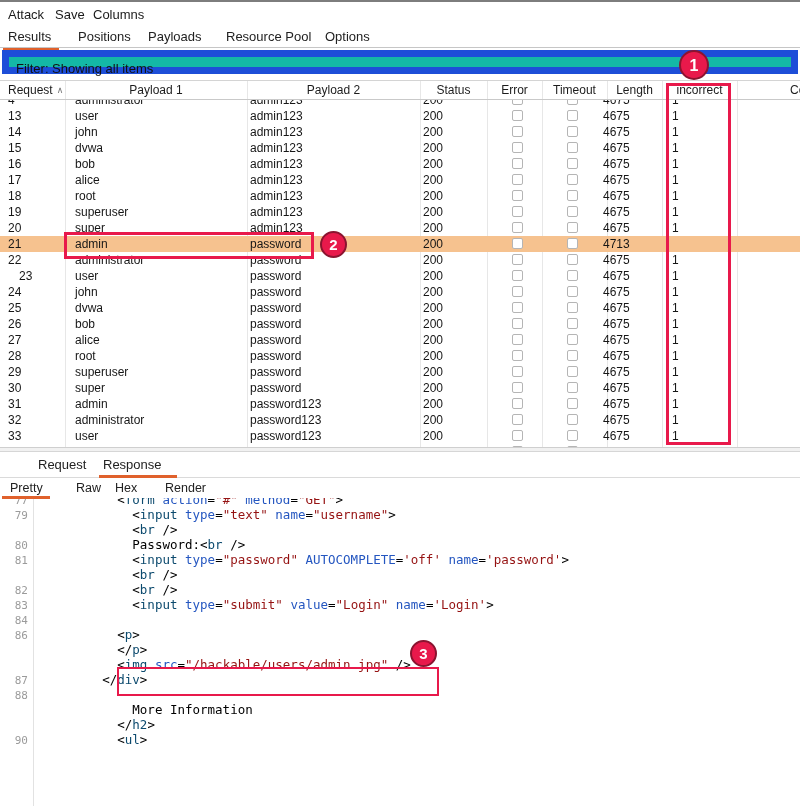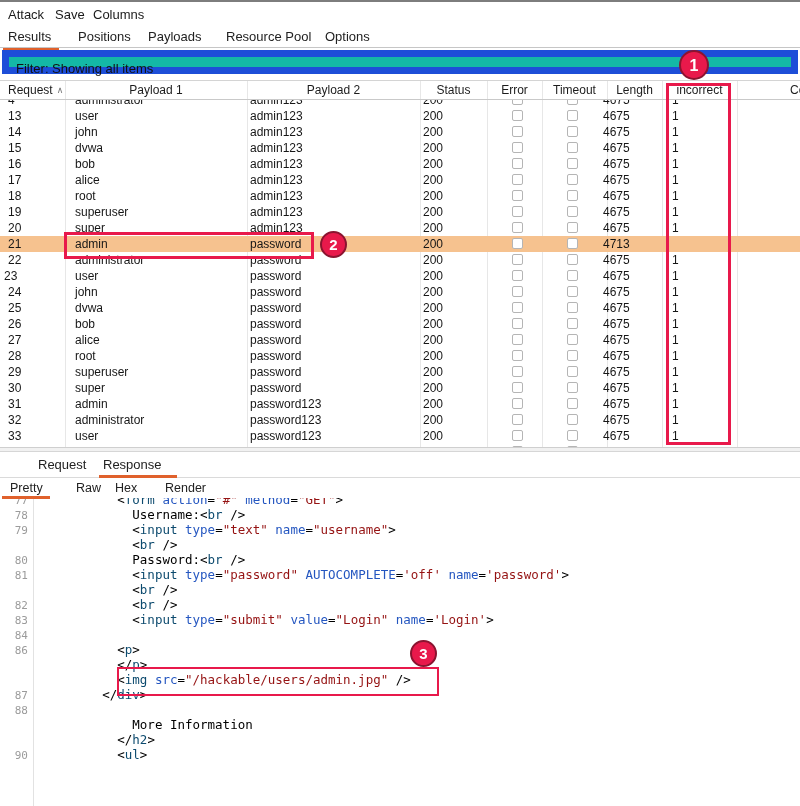--- a/index.html
+++ b/index.html
@@ -210,21 +210,21 @@
           <span class="tc" style="left: 8px;">22</span>
           <span class="tc" style="left: 75px;">administrator</span>
           <span class="tc" style="left: 250px;">password</span>
           <span class="tc" style="left: 423px;">200</span>
           <span class="cb" style="left: 512px;"></span>
           <span class="cb" style="left: 567px;"></span>
           <span class="tc" style="left: 603px;">4675</span>
           <span class="tc" style="left: 672px;">1</span>
         </div>
         <div class="trow">
-          <span class="tc" style="left: 4px;">23</span>
+          <span class="tc" style="left: 19px;">23</span>
           <span class="tc" style="left: 75px;">user</span>
           <span class="tc" style="left: 250px;">password</span>
           <span class="tc" style="left: 423px;">200</span>
           <span class="cb" style="left: 512px;"></span>
           <span class="cb" style="left: 567px;"></span>
           <span class="tc" style="left: 603px;">4675</span>
           <span class="tc" style="left: 672px;">1</span>
         </div>
         <div class="trow">
           <span class="tc" style="left: 8px;">24</span>
@@ -361,21 +361,20 @@
     <div class="underline" style="left: 2px; width: 48px;"></div>
     <span class="tab" style="left: 76px;">Raw</span>
     <span class="tab" style="left: 115px;">Hex</span>
     <span class="tab" style="left: 165px;">Render</span>
   </div>
 
 <div class="code">
   <div class="gutterline"></div>
   <div id="codelines">
       <div class="cl"><span class="num">77</span><span class="tk-t">          &lt;</span><span class="tk-g">form</span><span class="tk-t"> </span><span class="tk-a">action</span><span class="tk-t">=</span><span class="tk-v">"#"</span><span class="tk-t"> </span><span class="tk-a">method</span><span class="tk-t">=</span><span class="tk-v">"GET"</span><span class="tk-t">&gt;</span></div>
-      <div class="cl"><span class="num">78</span><span class="tk-t">            Username:&lt;</span><span class="tk-g">br</span><span class="tk-t"> /&gt;</span></div>
       <div class="cl"><span class="num">79</span><span class="tk-t">            &lt;</span><span class="tk-g">input</span><span class="tk-t"> </span><span class="tk-a">type</span><span class="tk-t">=</span><span class="tk-v">"text"</span><span class="tk-t"> </span><span class="tk-a">name</span><span class="tk-t">=</span><span class="tk-v">"username"</span><span class="tk-t">&gt;</span></div>
       <div class="cl"><span class="num"></span><span class="tk-t">            &lt;</span><span class="tk-g">br</span><span class="tk-t"> /&gt;</span></div>
       <div class="cl"><span class="num">80</span><span class="tk-t">            Password:&lt;</span><span class="tk-g">br</span><span class="tk-t"> /&gt;</span></div>
       <div class="cl"><span class="num">81</span><span class="tk-t">            &lt;</span><span class="tk-g">input</span><span class="tk-t"> </span><span class="tk-a">type</span><span class="tk-t">=</span><span class="tk-v">"password"</span><span class="tk-t"> </span><span class="tk-a">AUTOCOMPLETE</span><span class="tk-t">=</span><span class="tk-v">'off'</span><span class="tk-t"> </span><span class="tk-a">name</span><span class="tk-t">=</span><span class="tk-v">'password'</span><span class="tk-t">&gt;</span></div>
       <div class="cl"><span class="num"></span><span class="tk-t">            &lt;</span><span class="tk-g">br</span><span class="tk-t"> /&gt;</span></div>
       <div class="cl"><span class="num">82</span><span class="tk-t">            &lt;</span><span class="tk-g">br</span><span class="tk-t"> /&gt;</span></div>
       <div class="cl"><span class="num">83</span><span class="tk-t">            &lt;</span><span class="tk-g">input</span><span class="tk-t"> </span><span class="tk-a">type</span><span class="tk-t">=</span><span class="tk-v">"submit"</span><span class="tk-t"> </span><span class="tk-a">value</span><span class="tk-t">=</span><span class="tk-v">"Login"</span><span class="tk-t"> </span><span class="tk-a">name</span><span class="tk-t">=</span><span class="tk-v">'Login'</span><span class="tk-t">&gt;</span></div>
       <div class="cl"><span class="num">84</span></div>
       <div class="cl"><span class="num">86</span><span class="tk-t">          &lt;</span><span class="tk-g">p</span><span class="tk-t">&gt;</span></div>
       <div class="cl"><span class="num"></span><span class="tk-t">          &lt;/</span><span class="tk-g">p</span><span class="tk-t">&gt;</span></div>

